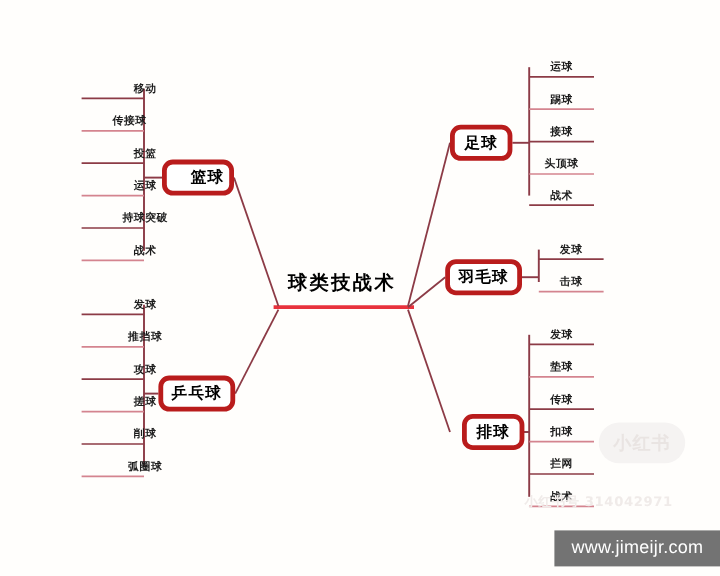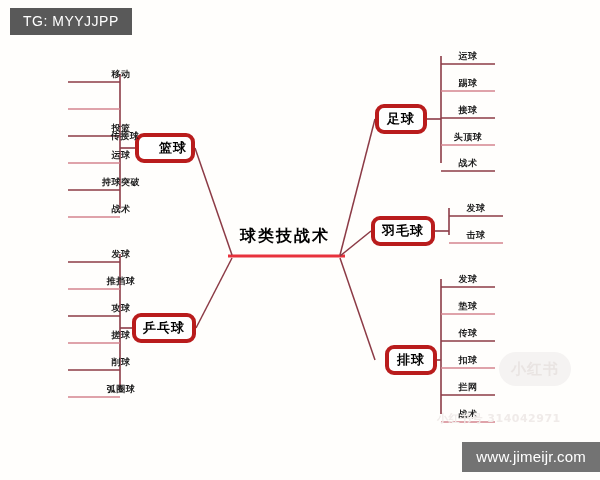--- a/index.html
+++ b/index.html
@@ -168,21 +168,21 @@
 
   <div class="node root" id="root-node" style="left: 230px; top: 223px; width: 110px; height: 26px;">
     <span>球类技战术</span>
   </div>
 
   <div id="nodes-layer">
       <div class="node branch" style="left: 135px; top: 133px; width: 60px; height: 30px; padding-left: 16px;">
         <span>篮球</span>
       </div>
       <div class="leaf" style="left: 108px; top: 74px;">移动</div>
-      <div class="leaf" style="left: 112px; top: 101px; margin-top: 35px;">传接球</div>
+      <div class="leaf" style="left: 95px; top: 101px;">传接球</div>
       <div class="leaf" style="left: 108px; top: 128px;">投篮</div>
       <div class="leaf" style="left: 108px; top: 155px;">运球</div>
       <div class="leaf" style="left: 108px; top: 182px;">持球突破</div>
       <div class="leaf" style="left: 108px; top: 209px;">战术</div>
       <div class="node branch" style="left: 132px; top: 313px; width: 64px; height: 30px;">
         <span>乒乓球</span>
       </div>
       <div class="leaf" style="left: 108px; top: 254px;">发球</div>
       <div class="leaf" style="left: 108px; top: 281px;">推挡球</div>
       <div class="leaf" style="left: 108px; top: 308px;">攻球</div>
@@ -206,18 +206,17 @@
         <span>排球</span>
       </div>
       <div class="leaf" style="left: 455px; top: 279px;">发球</div>
       <div class="leaf" style="left: 455px; top: 306px;">垫球</div>
       <div class="leaf" style="left: 455px; top: 333px;">传球</div>
       <div class="leaf" style="left: 455px; top: 360px;">扣球</div>
       <div class="leaf" style="left: 455px; top: 387px;">拦网</div>
       <div class="leaf" style="left: 455px; top: 414px;">战术</div>
     </div>
 
-  <div class="tag-badge">TG: MYYJJPP</div>
   <div class="url-badge">www.jimeijr.com</div>
   <div class="xhs-logo">小红书</div>
   <div class="xhs-id">小红书号 314042971</div>
 
 </div>
 
 </body></html>

